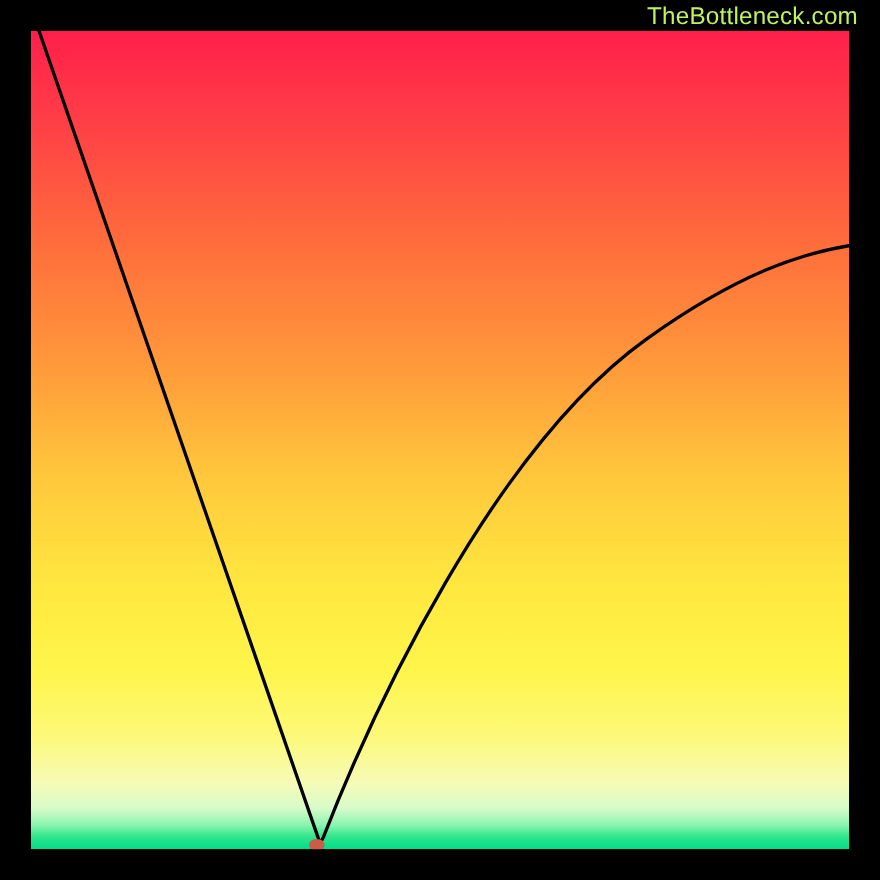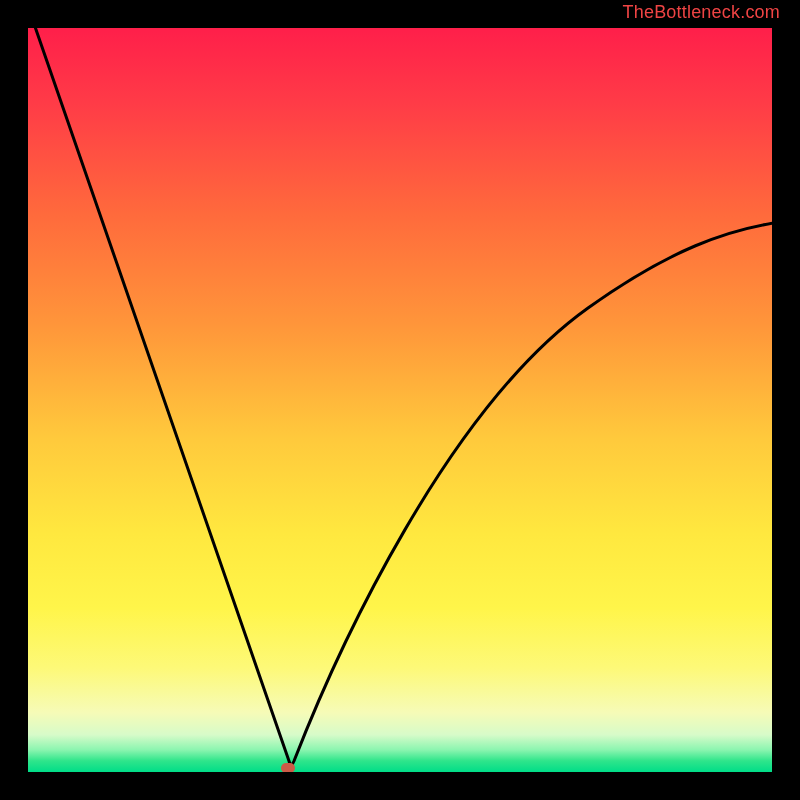--- a/index.html
+++ b/index.html
@@ -14,22 +14,22 @@
   .frame {
     position: relative;
     width: 800px;
     height: 800px;
     background: #000;
   }
   .watermark {
     position: absolute;
     top: 2px;
     right: 20px;
-    color: #ef4444;
-    font-size: 18px;
+    color: #bef264;
+    font-size: 22px;
     font-weight: 400;
     letter-spacing: 0.2px;
     z-index: 10;
   }
   .plot {
     position: absolute;
     left: 28px;
     top: 28px;
     width: 744px;
     height: 744px;

